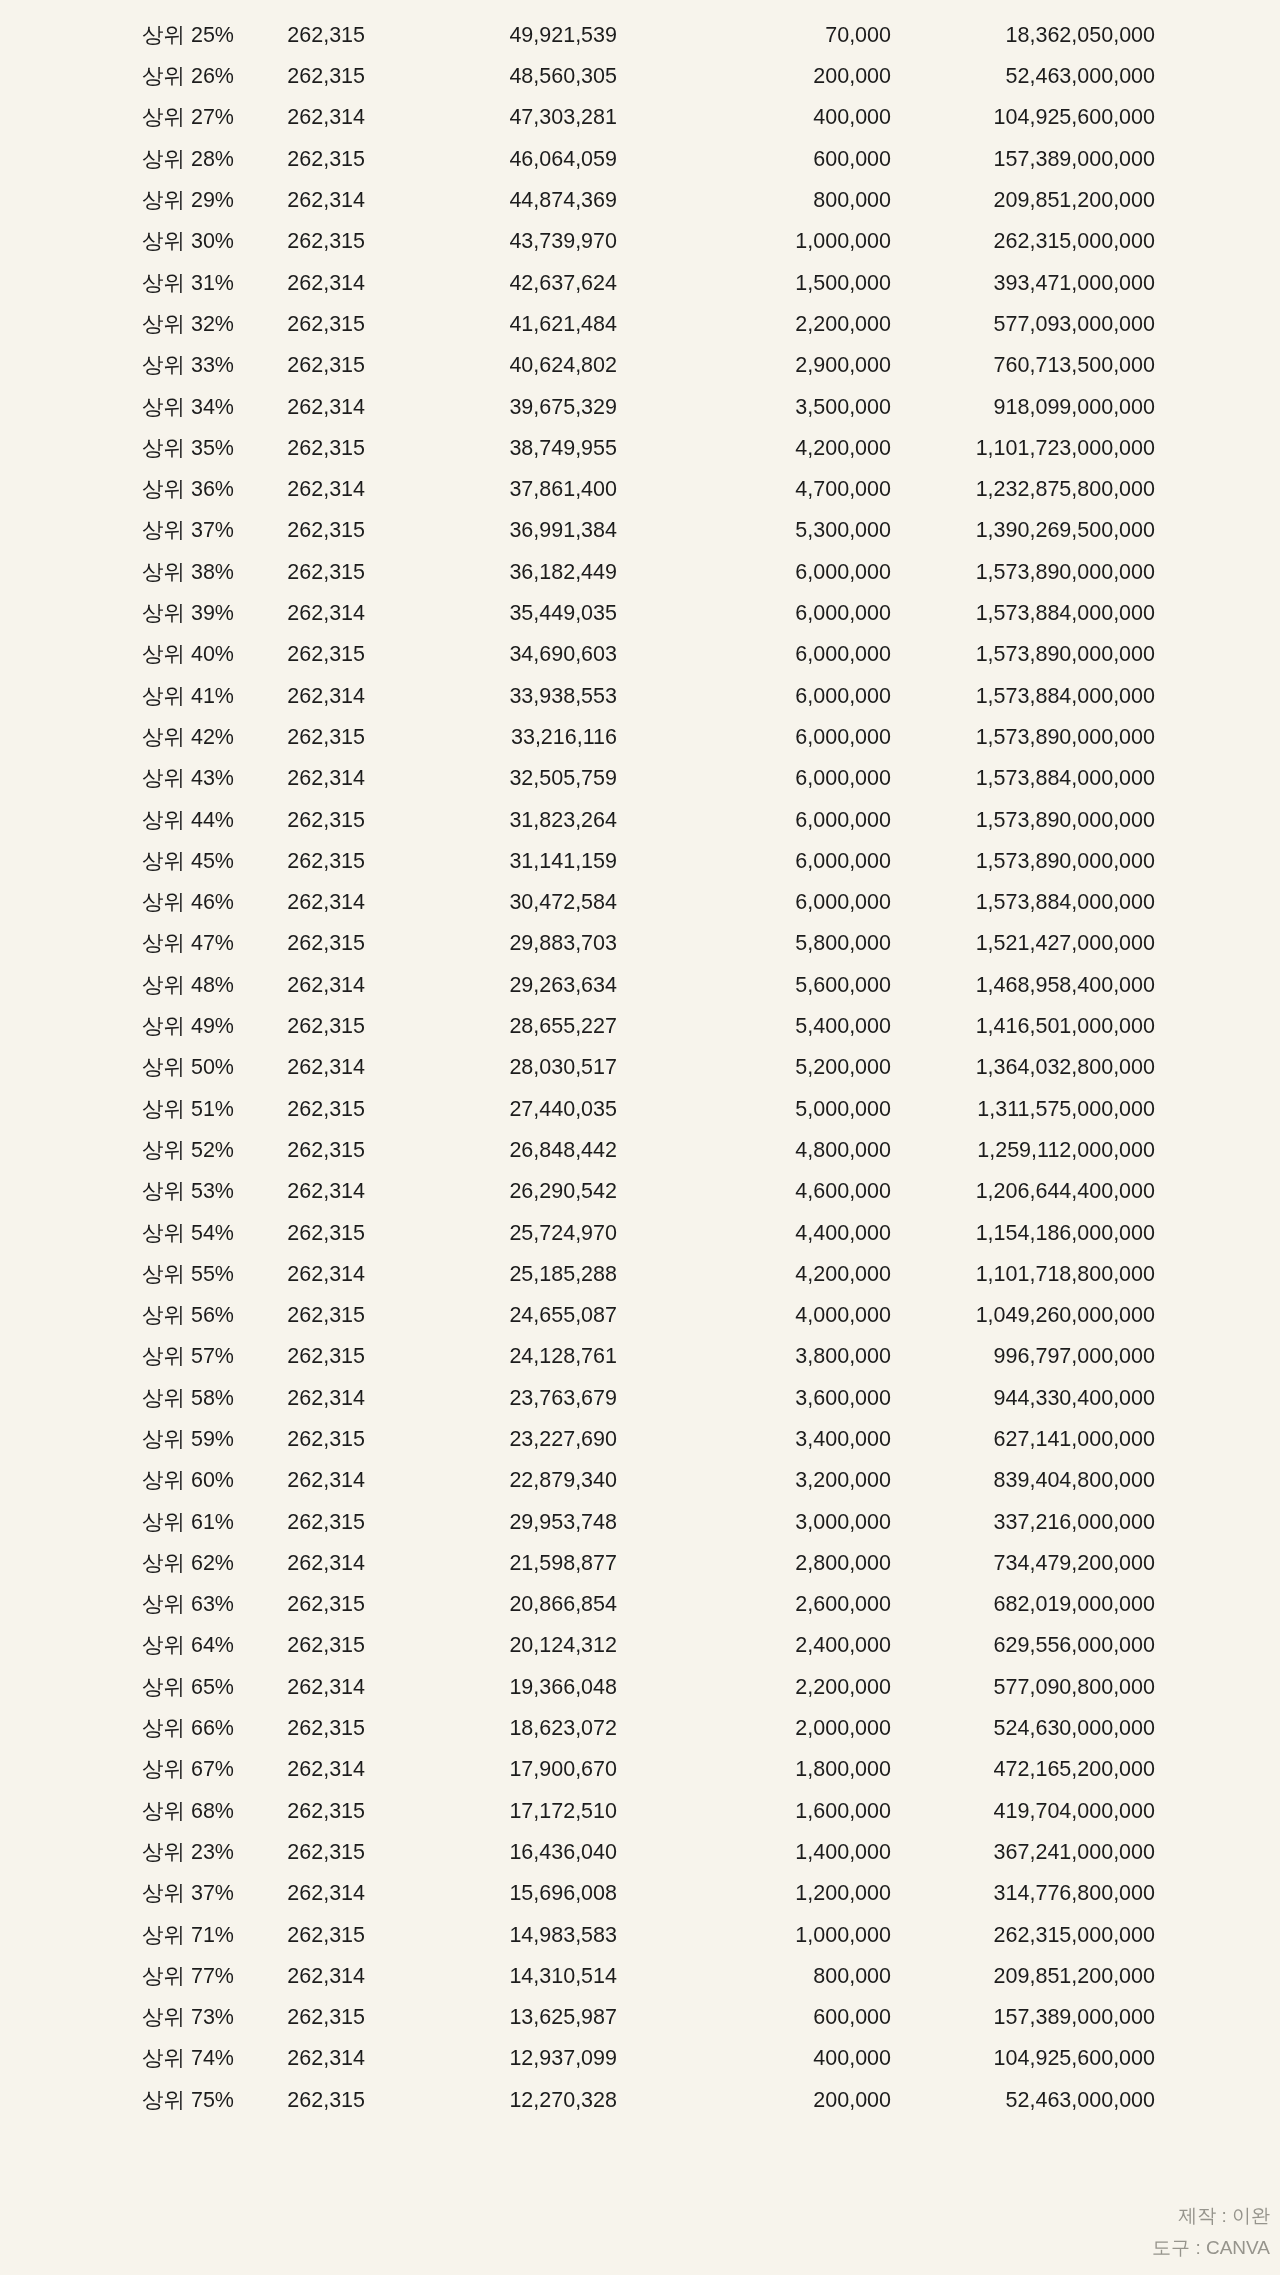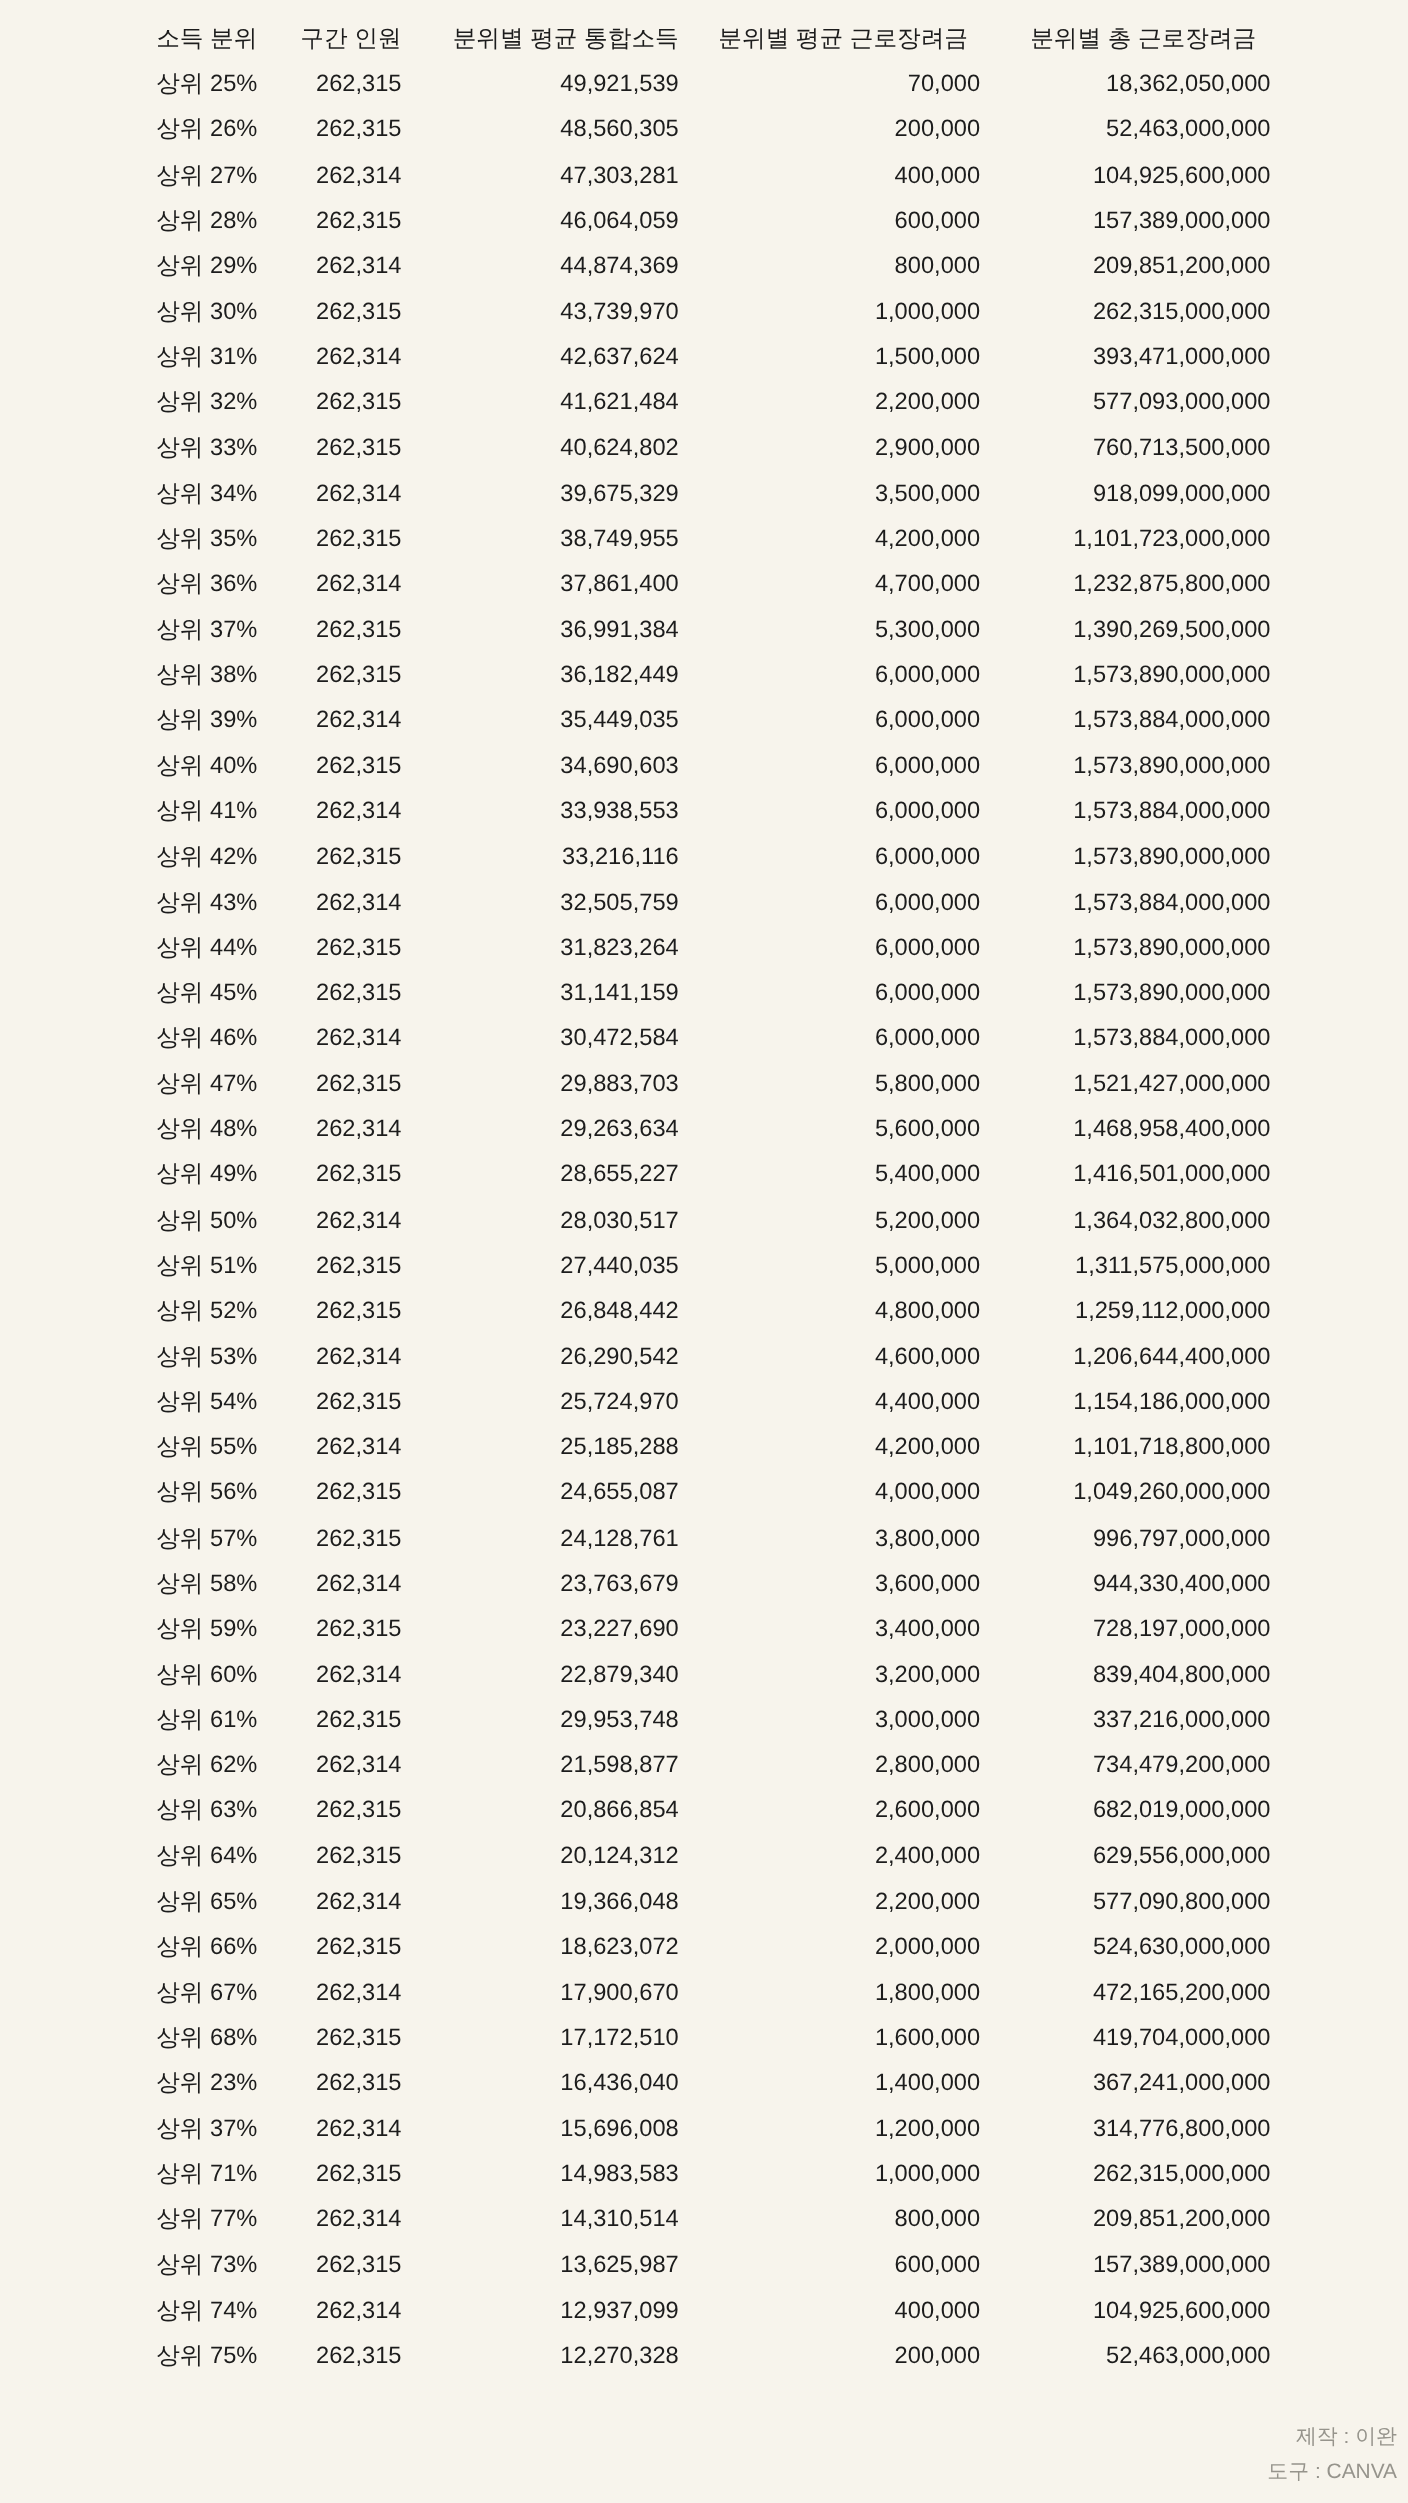--- a/index.html
+++ b/index.html
@@ -33,27 +33,20 @@
     color:#96948c;
     font-size:19px;
     line-height:32px;
     margin-left:33px;
   }
 </style>
 </head>
 <body>
 
 <div class="table" id="table">
-    <div class="row hdr">
-      <div class="c0">소득 분위</div>
-      <div class="c1">구간 인원</div>
-      <div class="c2">분위별 평균 통합소득</div>
-      <div class="c3">분위별 평균 근로장려금</div>
-      <div class="c4">분위별 총 근로장려금</div>
-    </div>
     <div class="row">
       <div class="c0">상위 25%</div>
       <div class="c1">262,315</div>
       <div class="c2">49,921,539</div>
       <div class="c3">70,000</div>
       <div class="c4">18,362,050,000</div>
     </div>
     <div class="row">
       <div class="c0">상위 26%</div>
       <div class="c1">262,315</div>
@@ -283,21 +276,21 @@
       <div class="c1">262,314</div>
       <div class="c2">23,763,679</div>
       <div class="c3">3,600,000</div>
       <div class="c4">944,330,400,000</div>
     </div>
     <div class="row">
       <div class="c0">상위 59%</div>
       <div class="c1">262,315</div>
       <div class="c2">23,227,690</div>
       <div class="c3">3,400,000</div>
-      <div class="c4">728,197,000,000</div>
+      <div class="c4">627,141,000,000</div>
     </div>
     <div class="row">
       <div class="c0">상위 60%</div>
       <div class="c1">262,314</div>
       <div class="c2">22,879,340</div>
       <div class="c3">3,200,000</div>
       <div class="c4">839,404,800,000</div>
     </div>
     <div class="row">
       <div class="c0">상위 61%</div>

